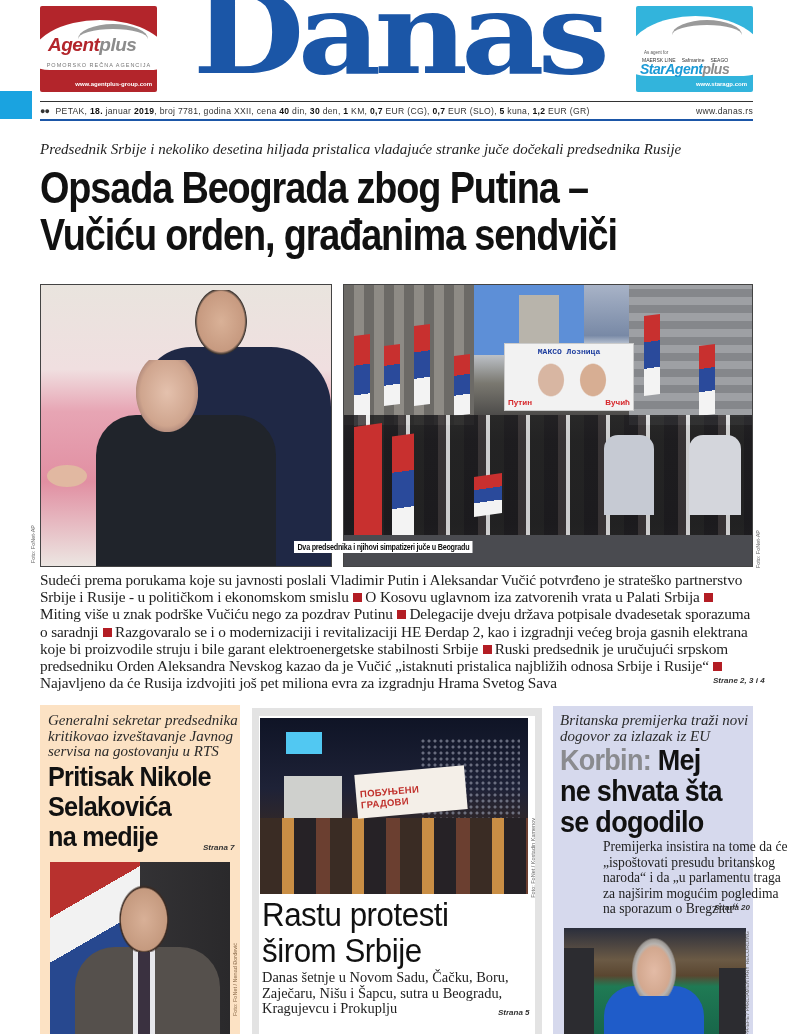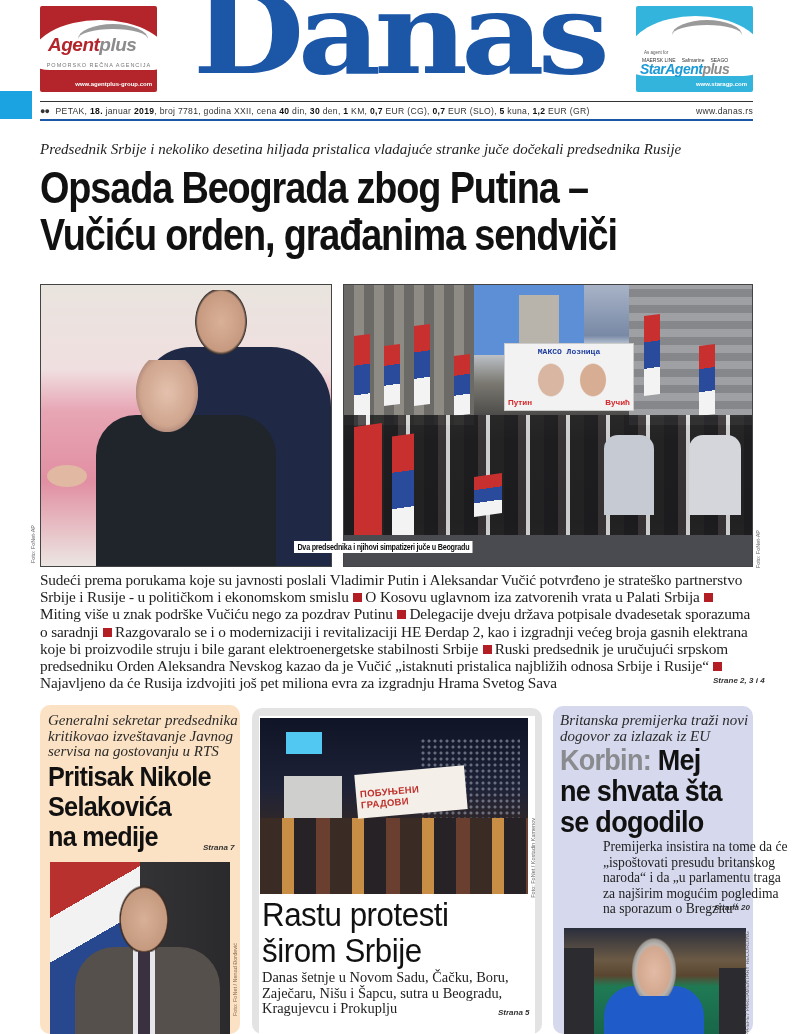--- a/index.html
+++ b/index.html
@@ -64,21 +64,21 @@
   .caption { position: absolute; left: 294px; top: 541px; background: #ffffff; padding: 1px 4px; font-family: "Liberation Sans", sans-serif; font-weight: bold; font-size: 8.5px; color: #111; letter-spacing: -0.3px; transform: scaleX(0.85); transform-origin: left; white-space: nowrap; }
 
   .credit { position: absolute; font-family: "Liberation Sans", sans-serif; font-size: 5.5px; color: #666; writing-mode: vertical-rl; transform: rotate(180deg); white-space: nowrap; }
 
   .lead-body { position: absolute; left: 40px; top: 571px; width: 713px; font-size: 15.3px; line-height: 17.2px; color: #222; letter-spacing: -0.15px; }
   .lead-body .sq { display: inline-block; width: 9px; height: 9px; background: #b31d24; margin: 0 3px 0 1px; vertical-align: 0px; }
   .pageref { font-family: "Liberation Sans", sans-serif; font-style: italic; font-weight: bold; font-size: 8px; color: #333; }
   .lead-ref { position: absolute; left: 713px; top: 676px; }
 
   
-  .box { position: absolute; border-radius: 10px; }
+  .box { position: absolute; }
   .box-left { left: 40px; top: 705px; width: 200px; height: 329px; background: #fce2c4; }
   .box-mid { left: 252px; top: 708px; width: 290px; height: 326px; background: #e3e3e3; }
   .box-mid-inner { position: absolute; left: 7px; top: 8px; width: 276px; height: 318px; background: #ffffff; }
   .box-right { left: 553px; top: 706px; width: 200px; height: 328px; background: #d6d9ed; }
 
   .box-kicker { font-style: italic; font-size: 15px; line-height: 15.5px; color: #2a2a2a; }
   .box-title { font-family: "Liberation Sans", sans-serif; font-weight: bold; font-size: 28px; line-height: 30px; color: #111; letter-spacing: -0.8px; transform: scaleX(0.9); transform-origin: left; white-space: nowrap; }
 
   .box-left .box-kicker { position: absolute; left: 8px; top: 8px; width: 190px; }
   .box-left .box-title { position: absolute; left: 8px; top: 57px; }

